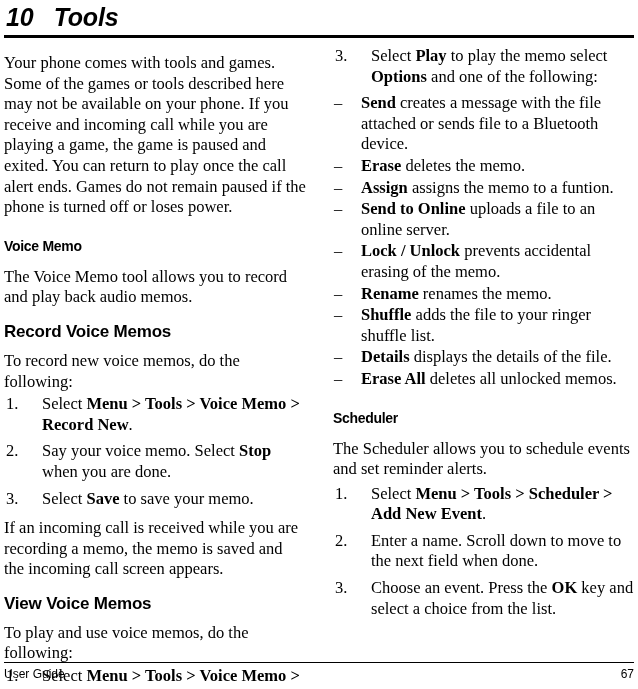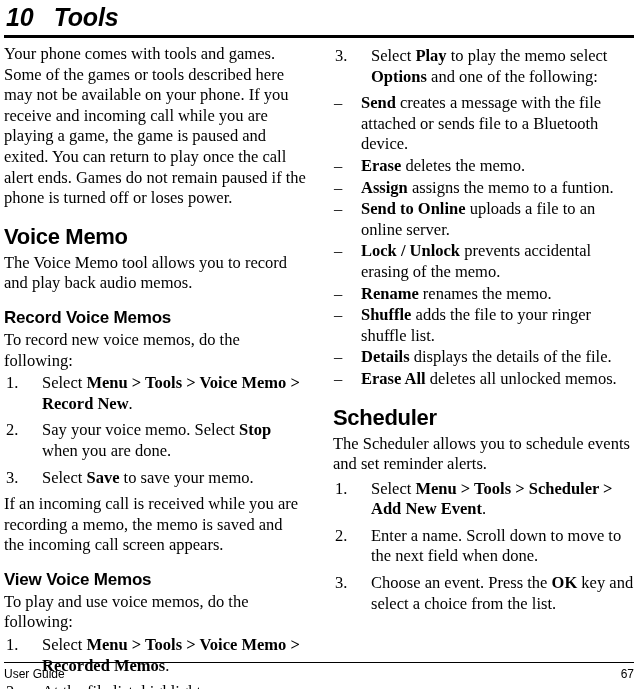--- a/index.html
+++ b/index.html
@@ -60,40 +60,40 @@
     top: 0;
     width: 302px;
   }
   .col-left  { left: 0; }
   .col-right { left: 329px; }
 
   
   h1.h-major {
     font-family: "Liberation Sans", sans-serif;
     font-weight: bold;
-    font-size: 22px;
+    font-size: 14px;
     line-height: 24px;
     margin: 16px 0 4px 0;
     letter-spacing: -0.3px;
   }
   h2.h-minor {
     font-family: "Liberation Sans", sans-serif;
     font-weight: bold;
     font-size: 17px;
     line-height: 20px;
     margin: 14px 0 2px 0;
     letter-spacing: -0.2px;
   }
 
   
   p.body {
     font-family: "Liberation Serif", serif;
     font-size: 16.5px;
     line-height: 20.6px;
-    margin: 0 0 4px 0;
+    margin: 9px 0 4px 0;
     text-align: left;
   }
   p.body.tight { margin-bottom: 2px; }
 
   
   ol.steps {
     list-style: none;
     margin: 2px 0 0 0;
     padding: 0;
   }

